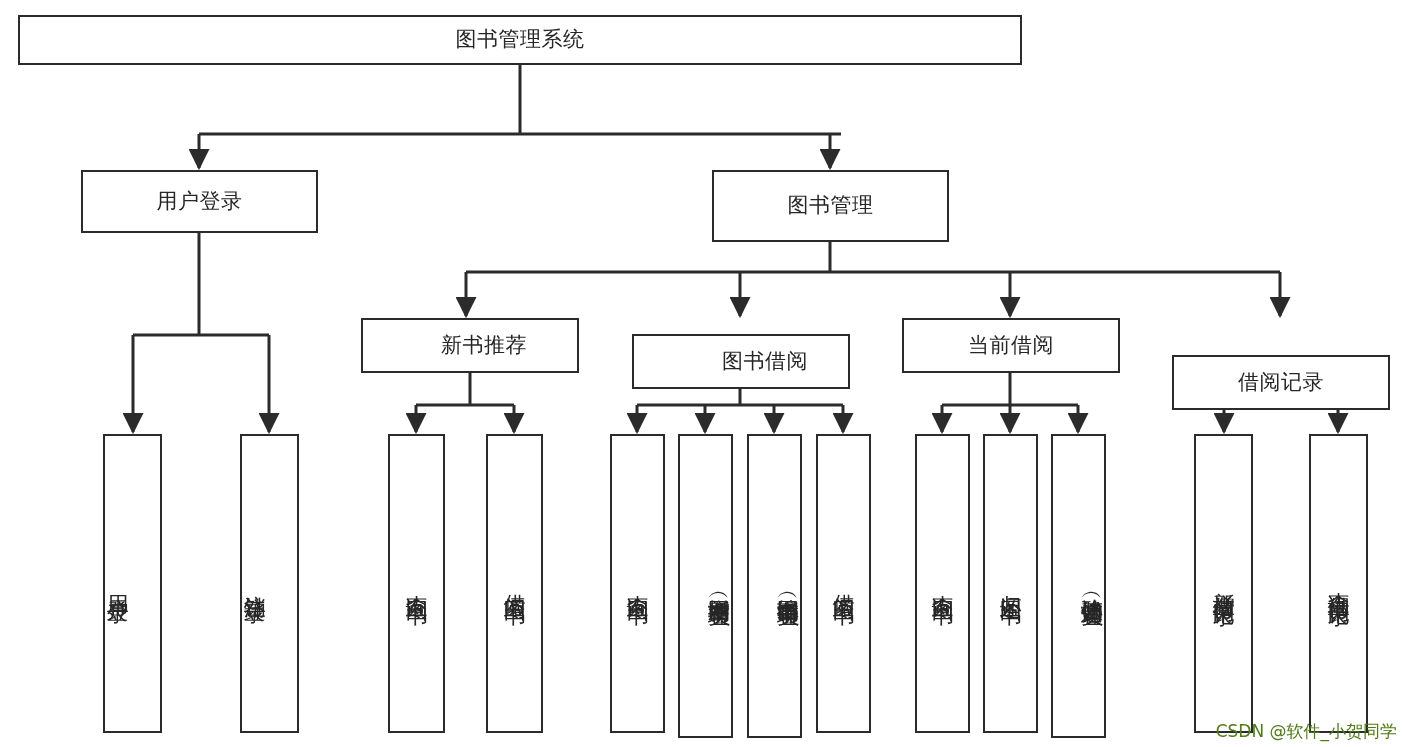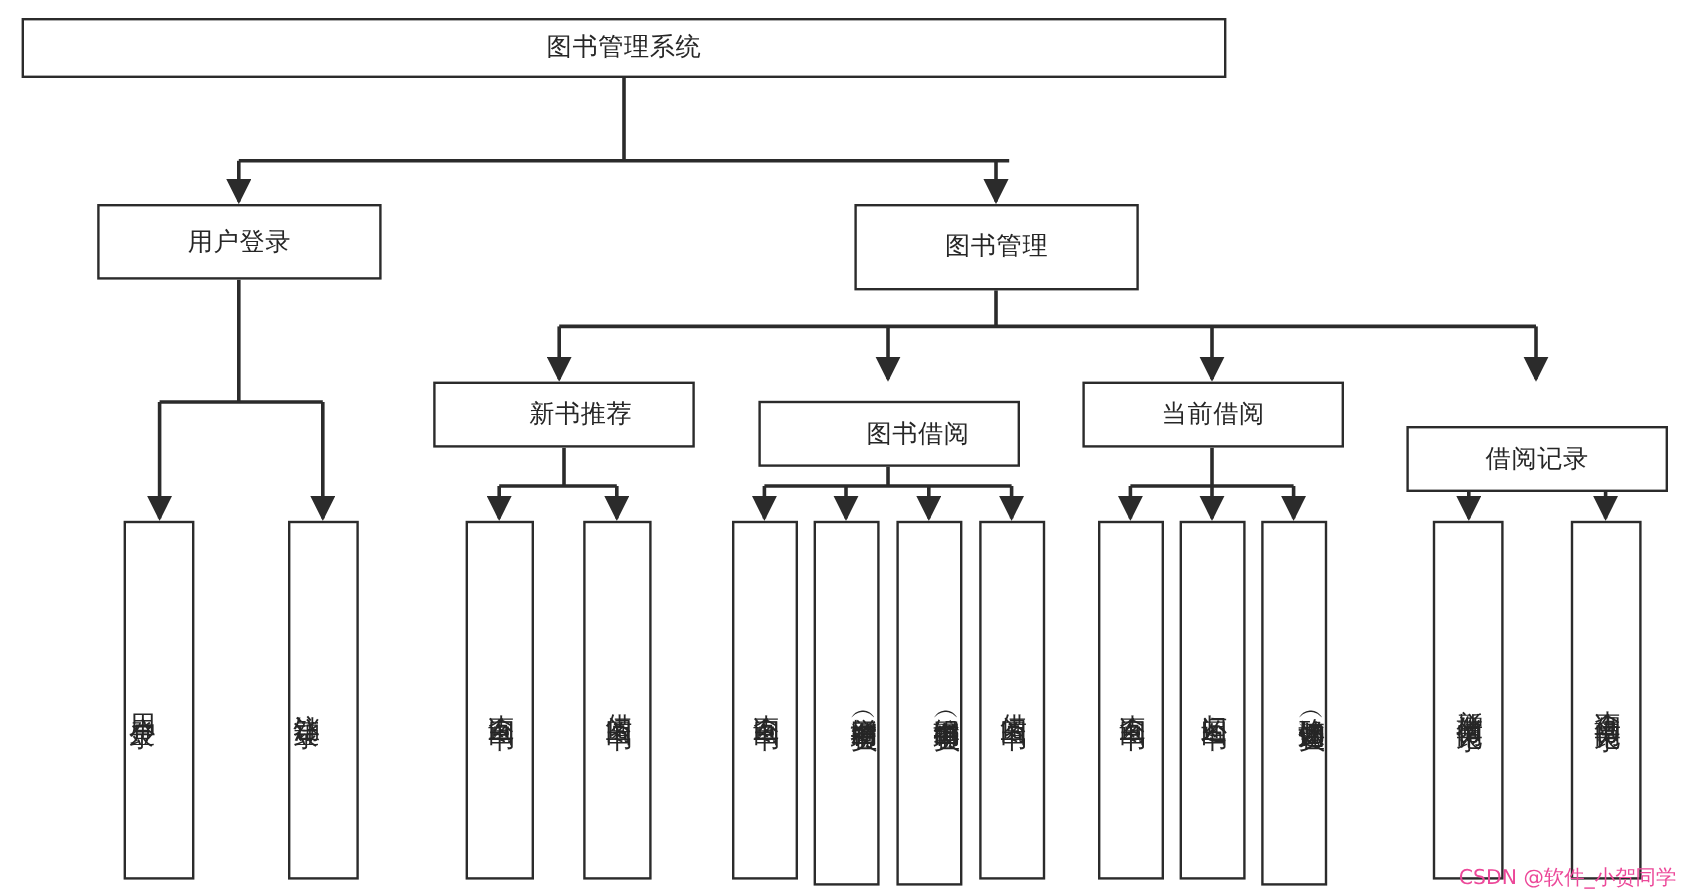--- a/index.html
+++ b/index.html
@@ -51,21 +51,21 @@
   }
   .node.vert.fill {
     align-items: flex-start;
     letter-spacing: 1px;
   }
   .watermark {
     position: absolute;
     right: 8px;
     bottom: 4px;
     font-size: 17px;
-    color: #ec4899;
+    color: #4d7c0f;
     z-index: 3;
     white-space: nowrap;
     font-family: "DejaVu Sans", "Liberation Sans", sans-serif;
     text-align: center;
   }
 </style>
 </head>
 <body>
 
 <div id="canvas">

